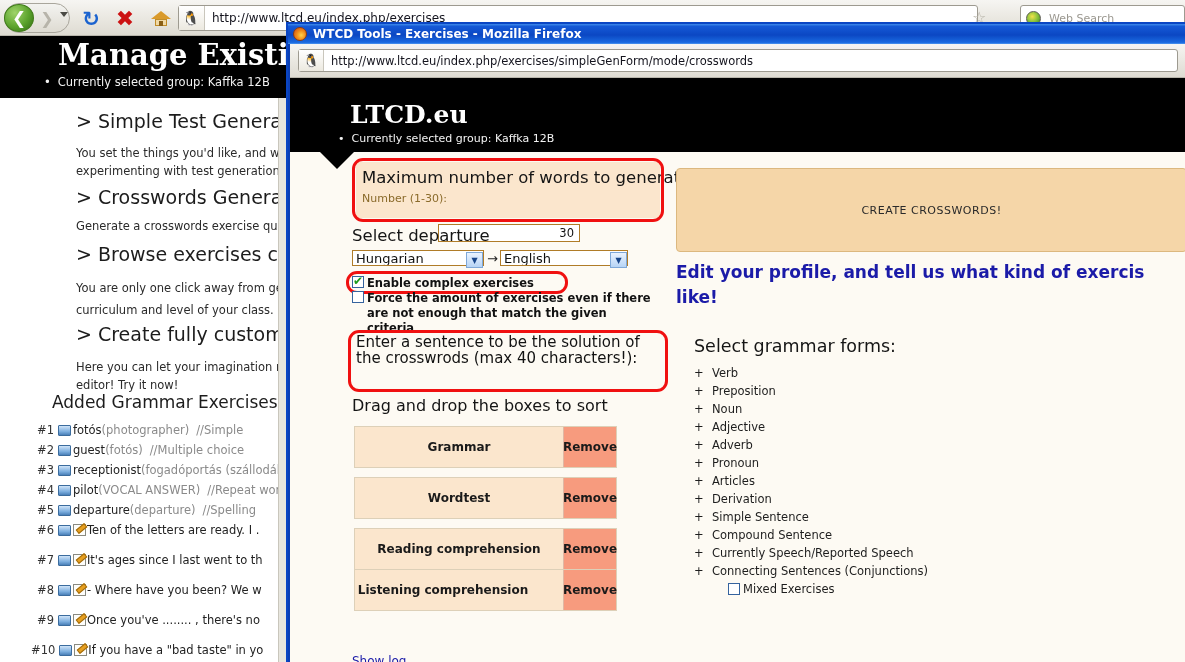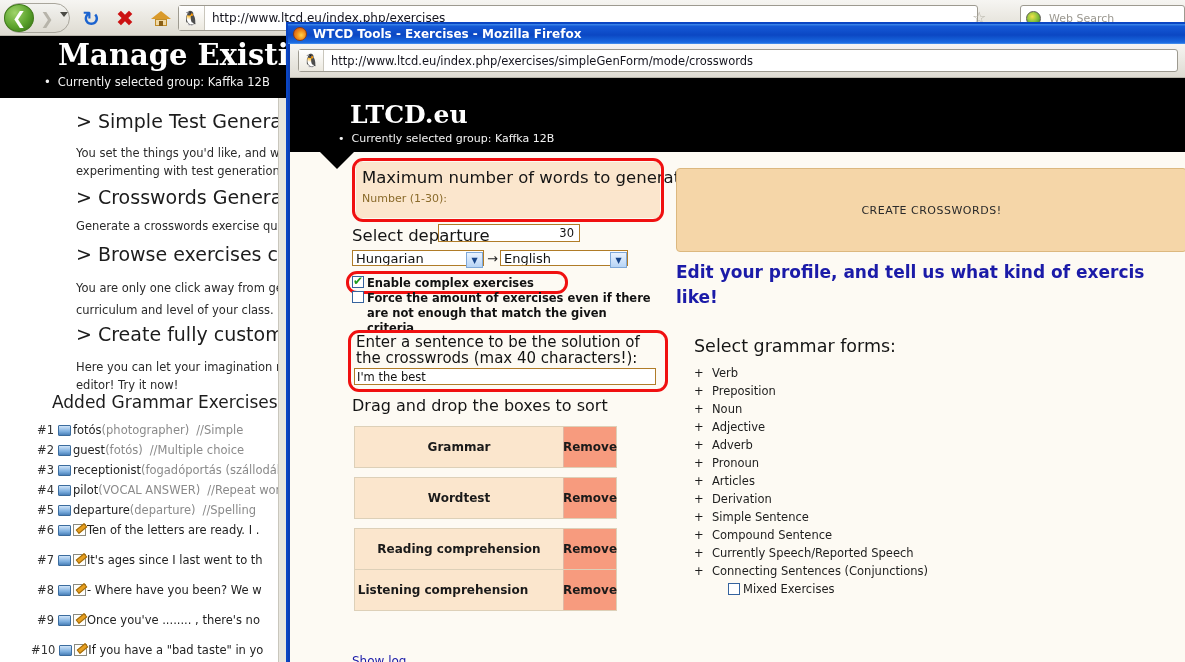--- a/index.html
+++ b/index.html
@@ -489,21 +489,20 @@
     </div>
     <div class="redbox" style="left:56px;top:193px;width:222px;height:23px;"></div>
 
     <div class="cb-row" id="cb-force">
       <span class="cbox"></span>
       <span class="cb-label">Force the amount of exercises even if there are not enough that match the given criteria</span>
     </div>
 
     <div id="panel-sentence"></div>
     <div id="sentence-title">Enter a sentence to be the solution of the crosswrods (max 40 characters!):</div>
-    <input id="sentence-input" value="I'm the best" style="">
     <div class="redbox" style="left:58px;top:252px;width:320px;height:62px;"></div>
 
     <div class="sec-title" id="dnd-title">Drag and drop the boxes to sort</div>
 
     <div class="dnd-box" style="top:348px;">
       <div class="dnd-label">Grammar</div>
       <div class="dnd-remove">Remove</div>
     </div>
     <div class="dnd-box" style="top:399px;">
       <div class="dnd-label">Wordtest</div>

